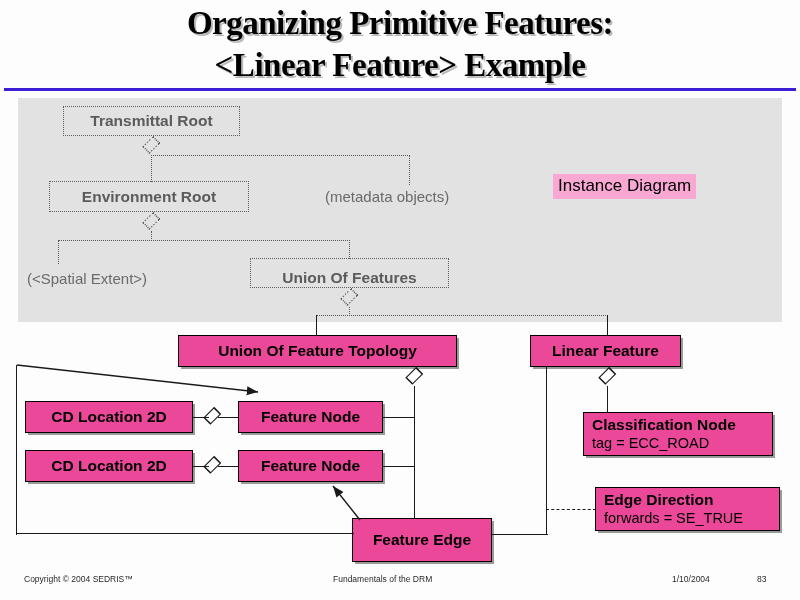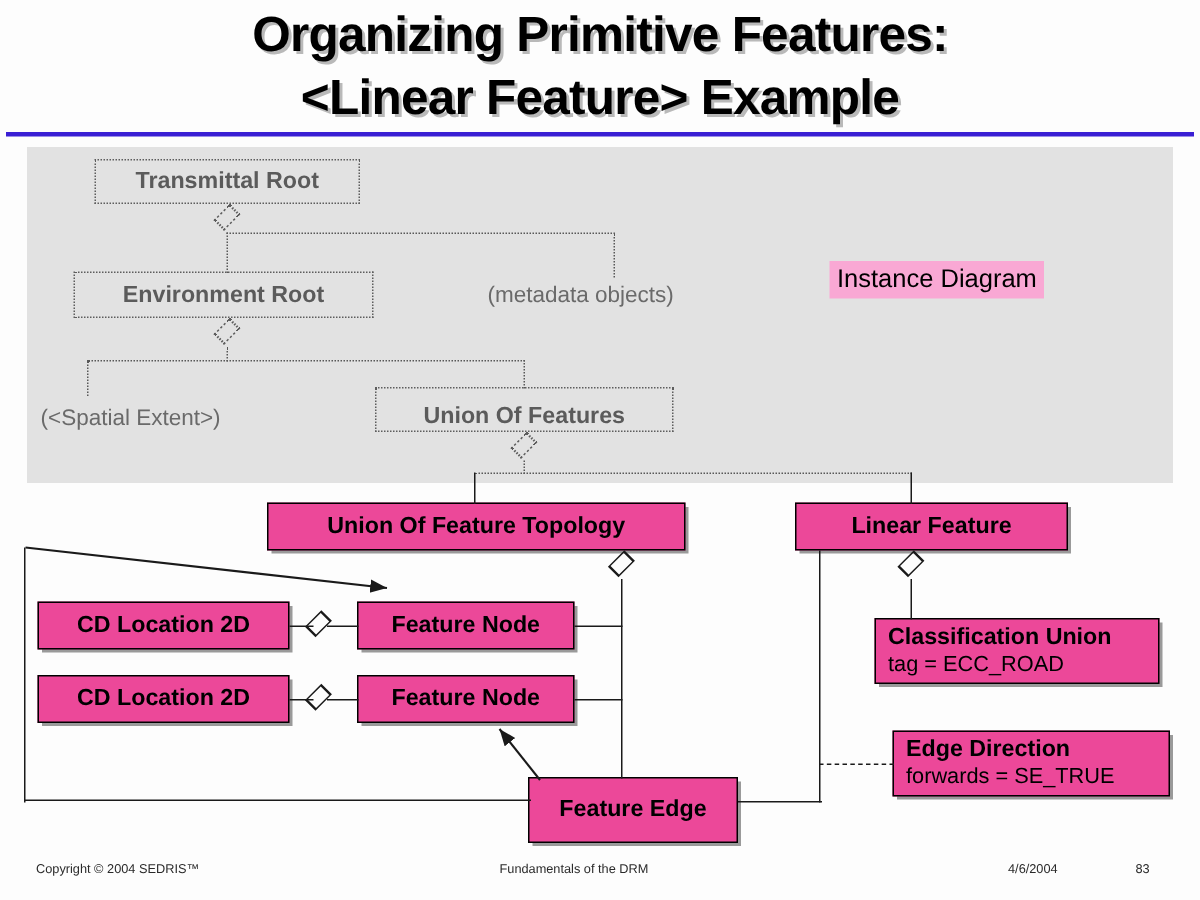--- a/index.html
+++ b/index.html
@@ -13,21 +13,21 @@
     position: relative;
     width: 800px; height: 600px;
     background: #fdfdfd;
   }
 
   
   #title {
     position: absolute;
     left: 0; top: 2px; width: 800px;
     text-align: center;
-    font-family: Liberation Sans, sans-serif;
+    font-family: Liberation Serif, serif;
     font-weight: bold;
     font-size: 33px;
     line-height: 42px;
     letter-spacing: -0.5px;
     color: #000000;
     text-shadow: 2px 2px 0 #b9b9b9;
     white-space: pre-line;
   }
 
   #title-rule {
@@ -183,21 +183,21 @@
   <div class="lnd v" style="left:349px; top:240px; height:19px;"></div>
 
   <div class="diamond faded" style="left:343px; top:288px;"></div>
   <div class="lnd h" style="left:316px; top:315px; width:292px;"></div>
   <div class="lnd v" style="left:349px; top:307px; height:9px;"></div>
 
   <div class="box" style="left:178px; top:335px; width:279px; height:32px;">
     <span>Union Of Feature Topology</span>
   </div>
 
-  <div class="box" style="left:530px; top:335px; width:182px; height:32px;">
+  <div class="box" style="left:530px; top:335px; width:151px; height:32px;">
     <span>Linear Feature</span>
   </div>
 
   <div class="box" style="left:25px; top:401px; width:168px; height:32px;">
     <span>CD Location 2D</span>
   </div>
 
   <div class="box" style="left:25px; top:450px; width:168px; height:32px;">
     <span>CD Location 2D</span>
   </div>
@@ -208,21 +208,21 @@
 
   <div class="box" style="left:238px; top:450px; width:145px; height:32px;">
     <span>Feature Node</span>
   </div>
 
   <div class="box" style="left:352px; top:518px; width:140px; height:44px;">
     <span>Feature Edge</span>
   </div>
 
   <div class="box twoline" style="left:583px; top:412px; width:190px; height:44px;">
-    <span class="hdr">Classification Union</span>
+    <span class="hdr">Classification Node</span>
     <span class="sub">tag = ECC_ROAD</span>
   </div>
 
   <div class="box twoline" style="left:595px; top:487px; width:185px; height:44px;">
     <span class="hdr">Edge Direction</span>
     <span class="sub">forwards = SE_TRUE</span>
   </div>
 
   <div class="ln v" style="left:316px; top:315px; height:21px;"></div>
   <div class="ln v" style="left:607px; top:315px; height:21px;"></div>
@@ -256,16 +256,16 @@
       <marker id="ah" markerWidth="9" markerHeight="9" refX="8" refY="3.2" orient="auto">
         <path d="M0,0 L8,3.2 L0,6.4 z" fill="#1a1a1a"></path>
       </marker>
     </defs>
     <line x1="17" y1="365" x2="258" y2="392" stroke="#1a1a1a" stroke-width="1.4" marker-end="url(#ah)"></line>
     <line x1="360" y1="520" x2="333" y2="486" stroke="#1a1a1a" stroke-width="1.4" marker-end="url(#ah)"></line>
   </svg>
 
   <div class="footer" id="foot-copy">Copyright © 2004 SEDRIS™</div>
   <div class="footer" id="foot-center">Fundamentals of the DRM</div>
-  <div class="footer" id="foot-date">4/6/2004</div>
+  <div class="footer" id="foot-date">1/10/2004</div>
   <div class="footer" id="foot-page">83</div>
 
 </div>
 
 </body></html>

